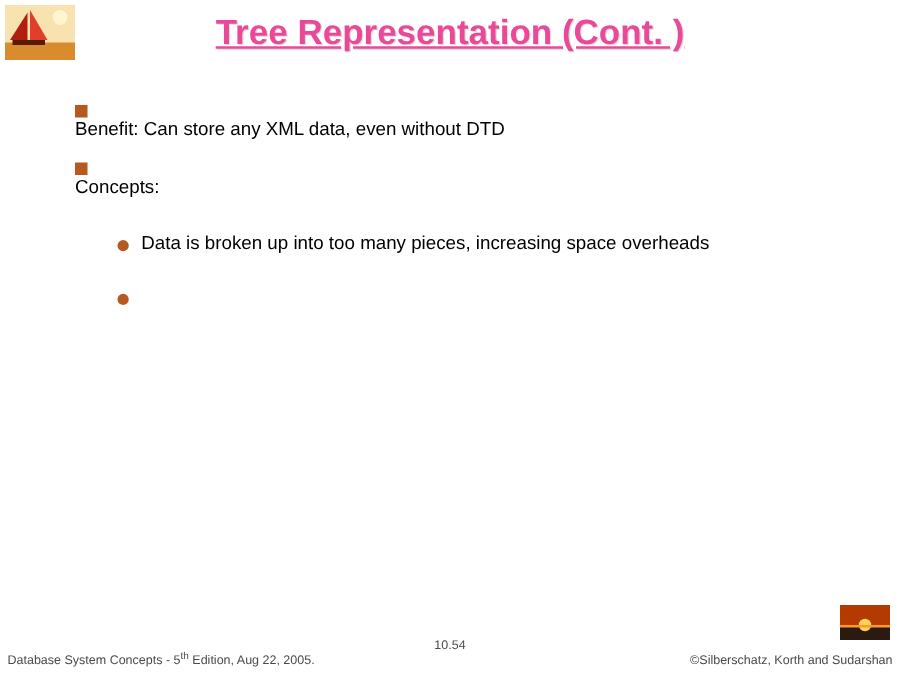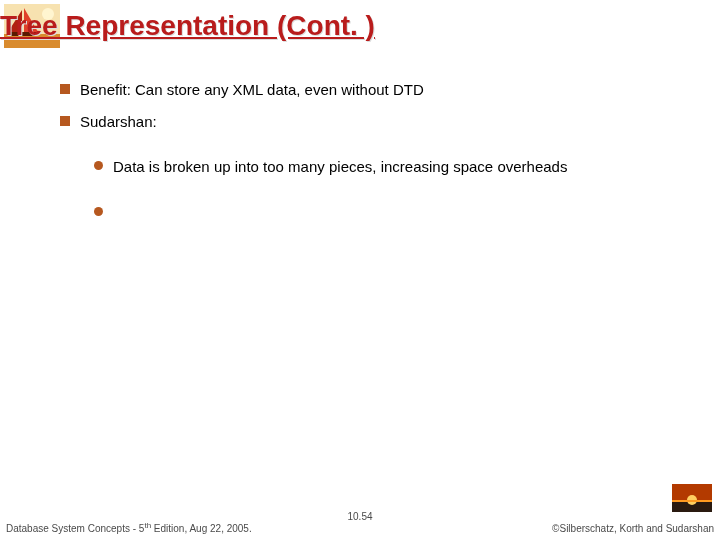--- a/index.html
+++ b/index.html
@@ -30,51 +30,53 @@
     right: 8px;
     bottom: 28px;
     width: 40px;
     height: 28px;
   }
   .title {
     position: absolute;
     top: 10px;
     left: 0;
     right: 0;
+    text-align: center;
     font-size: 28px;
     font-weight: bold;
-    color: #b91c1c;
+    color: #ec4899;
     text-shadow: 1px 1px 0 #dcdcdc;
     text-decoration: underline;
   }
   .body {
     position: absolute;
     top: 80px;
     left: 60px;
     right: 30px;
     font-size: 15px;
     color: #000;
   }
   .b1 {
     display: flex;
     align-items: flex-start;
     margin-bottom: 12px;
     line-height: 1.3;
+    flex-direction: column;
   }
   .b1 .sq {
     width: 10px;
     height: 10px;
     background: #b6581f;
     flex: 0 0 10px;
     margin-top: 4px;
     margin-right: 10px;
   }
   .b2 {
     display: flex;
-    align-items: flex-start;
+    align-items: center;
     margin-left: 34px;
     margin-bottom: 12px;
     line-height: 1.3;
     margin-top: 26px;
   }
   .b2 .dot {
     width: 9px;
     height: 9px;
     border-radius: 50%;
     background: #b6581f;
@@ -129,21 +131,21 @@
 
   <div class="title">Tree Representation (Cont. )</div>
 
   <div class="body">
     <div class="b1">
       <div class="sq"></div>
       <div>Benefit: Can store any XML data, even without DTD</div>
     </div>
     <div class="b1">
       <div class="sq"></div>
-      <div>Sudarshan:</div>
+      <div>Concepts:</div>
     </div>
     <div class="b2">
       <div class="dot"></div>
       <div>Data is broken up into too many pieces, increasing space overheads</div>
     </div>
     <div class="b2">
       <div class="dot"></div>
     </div>
   </div>
 

